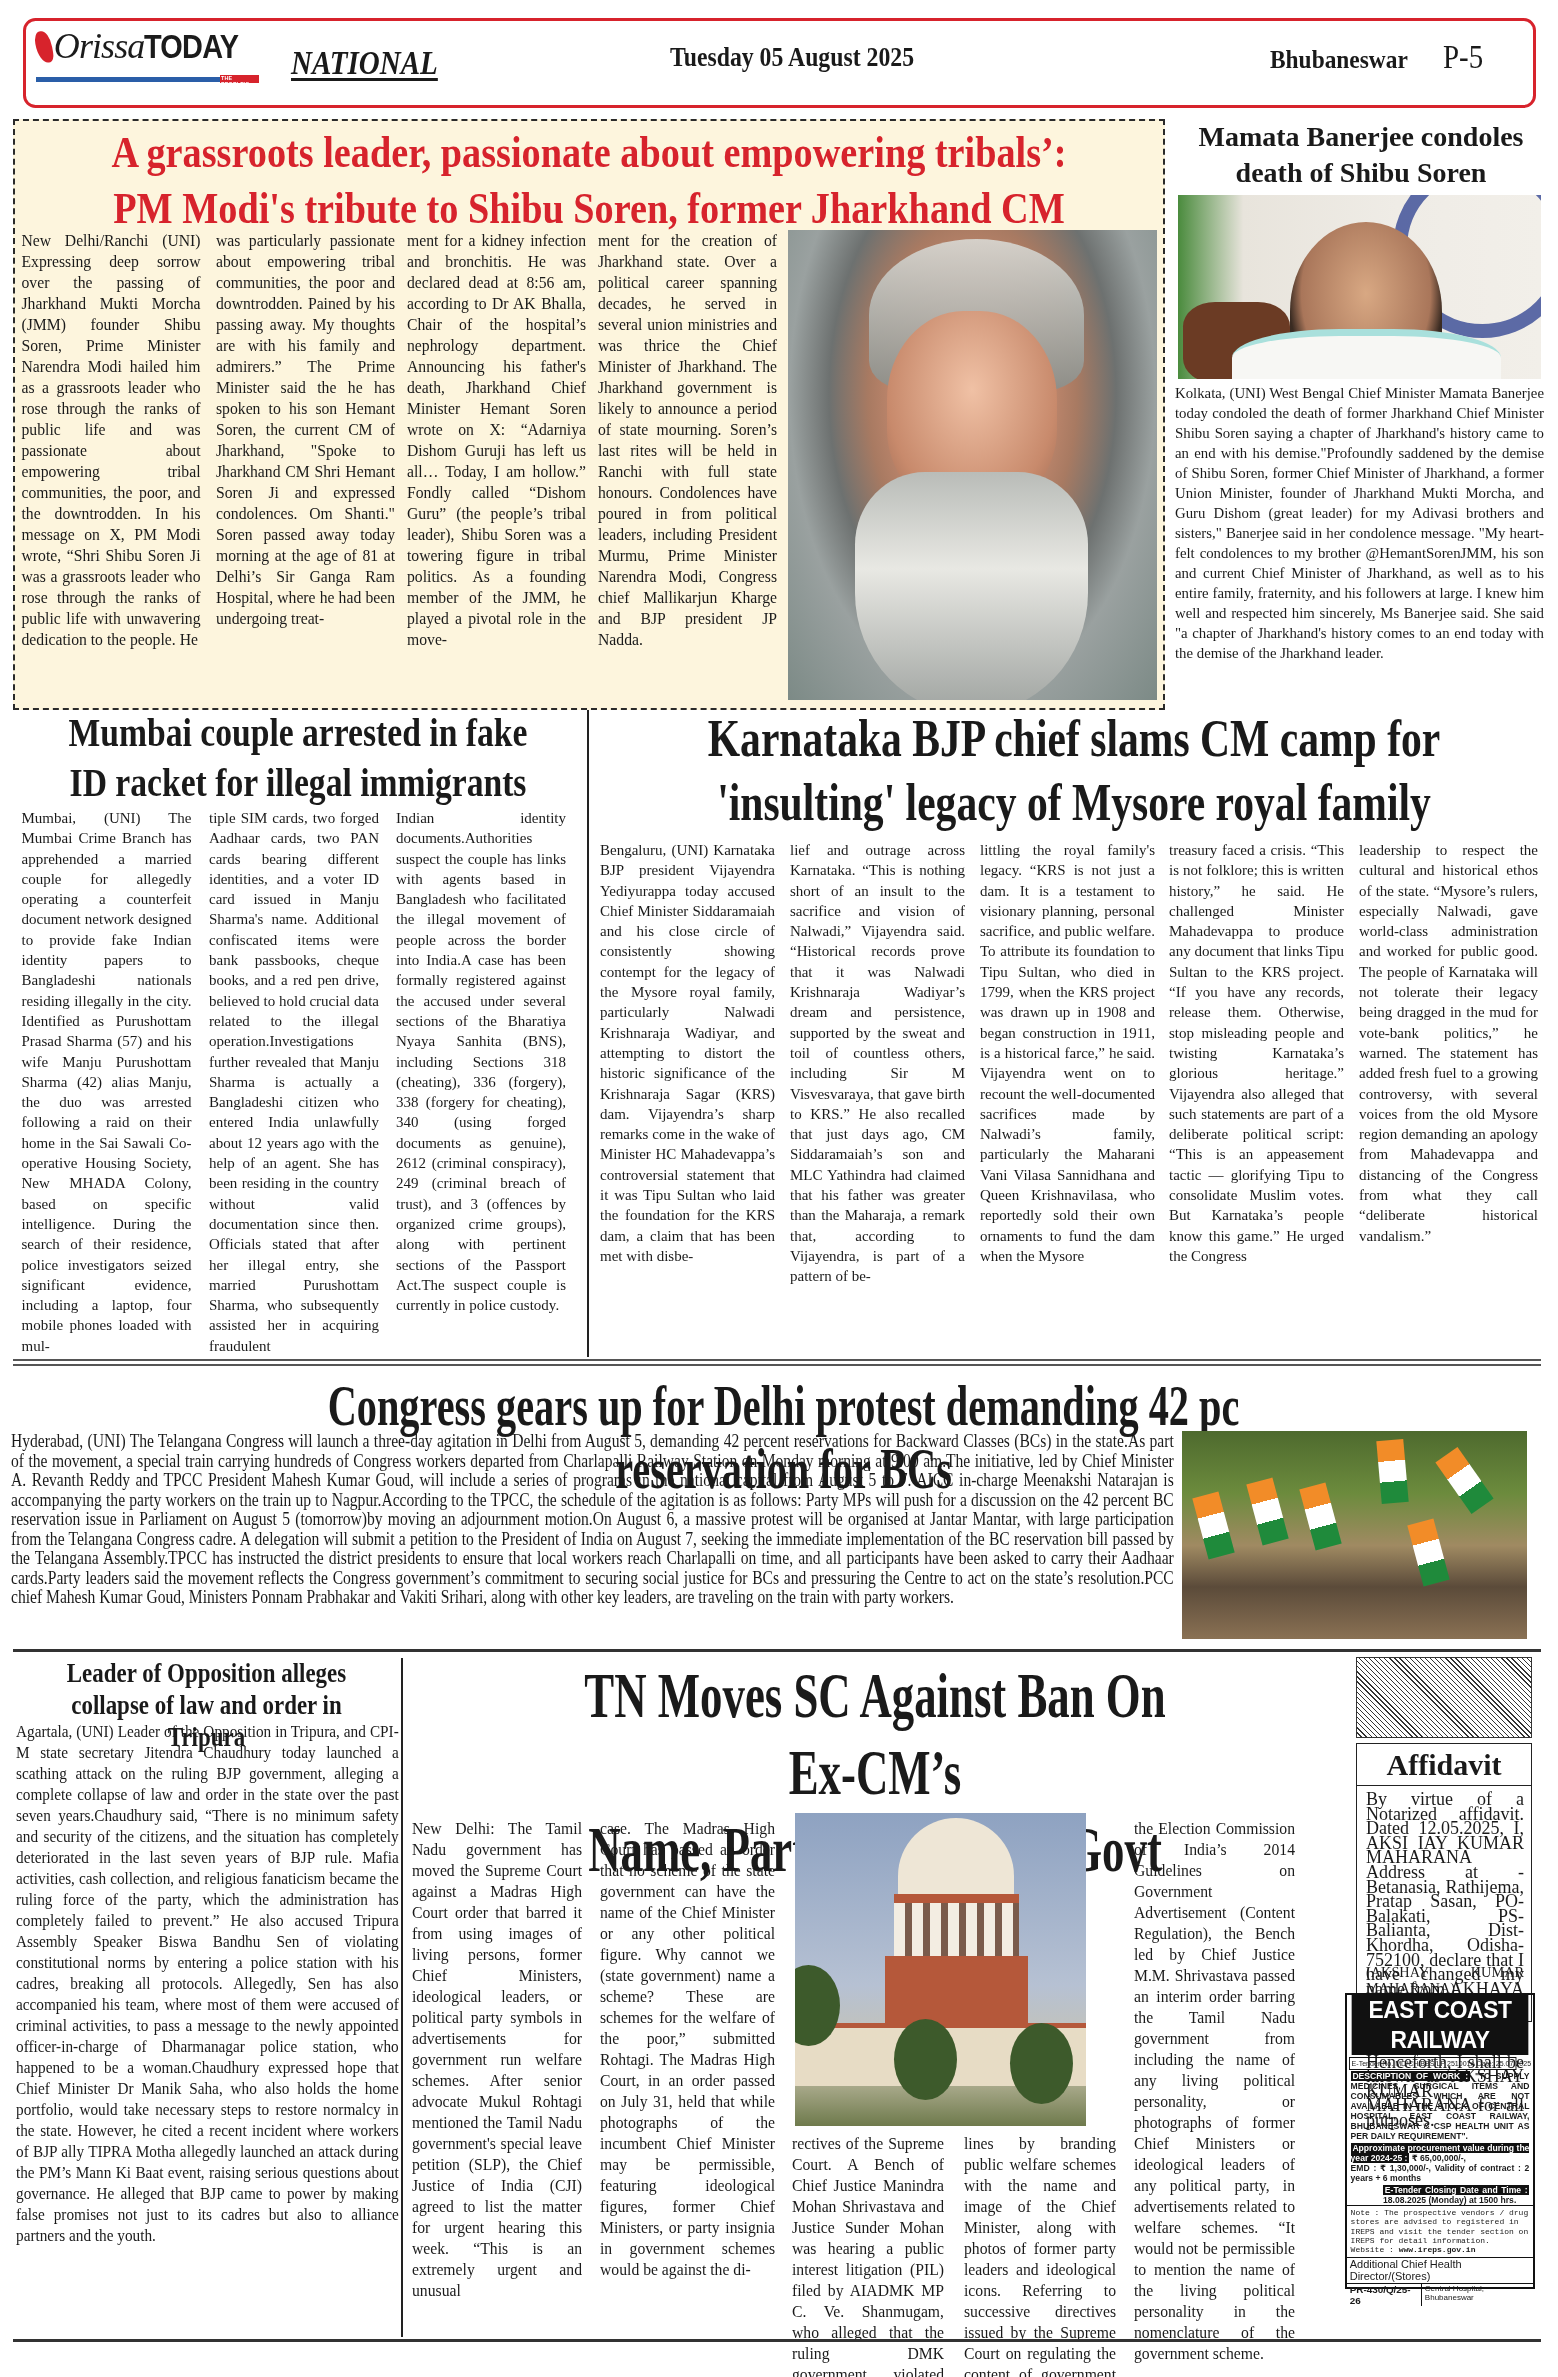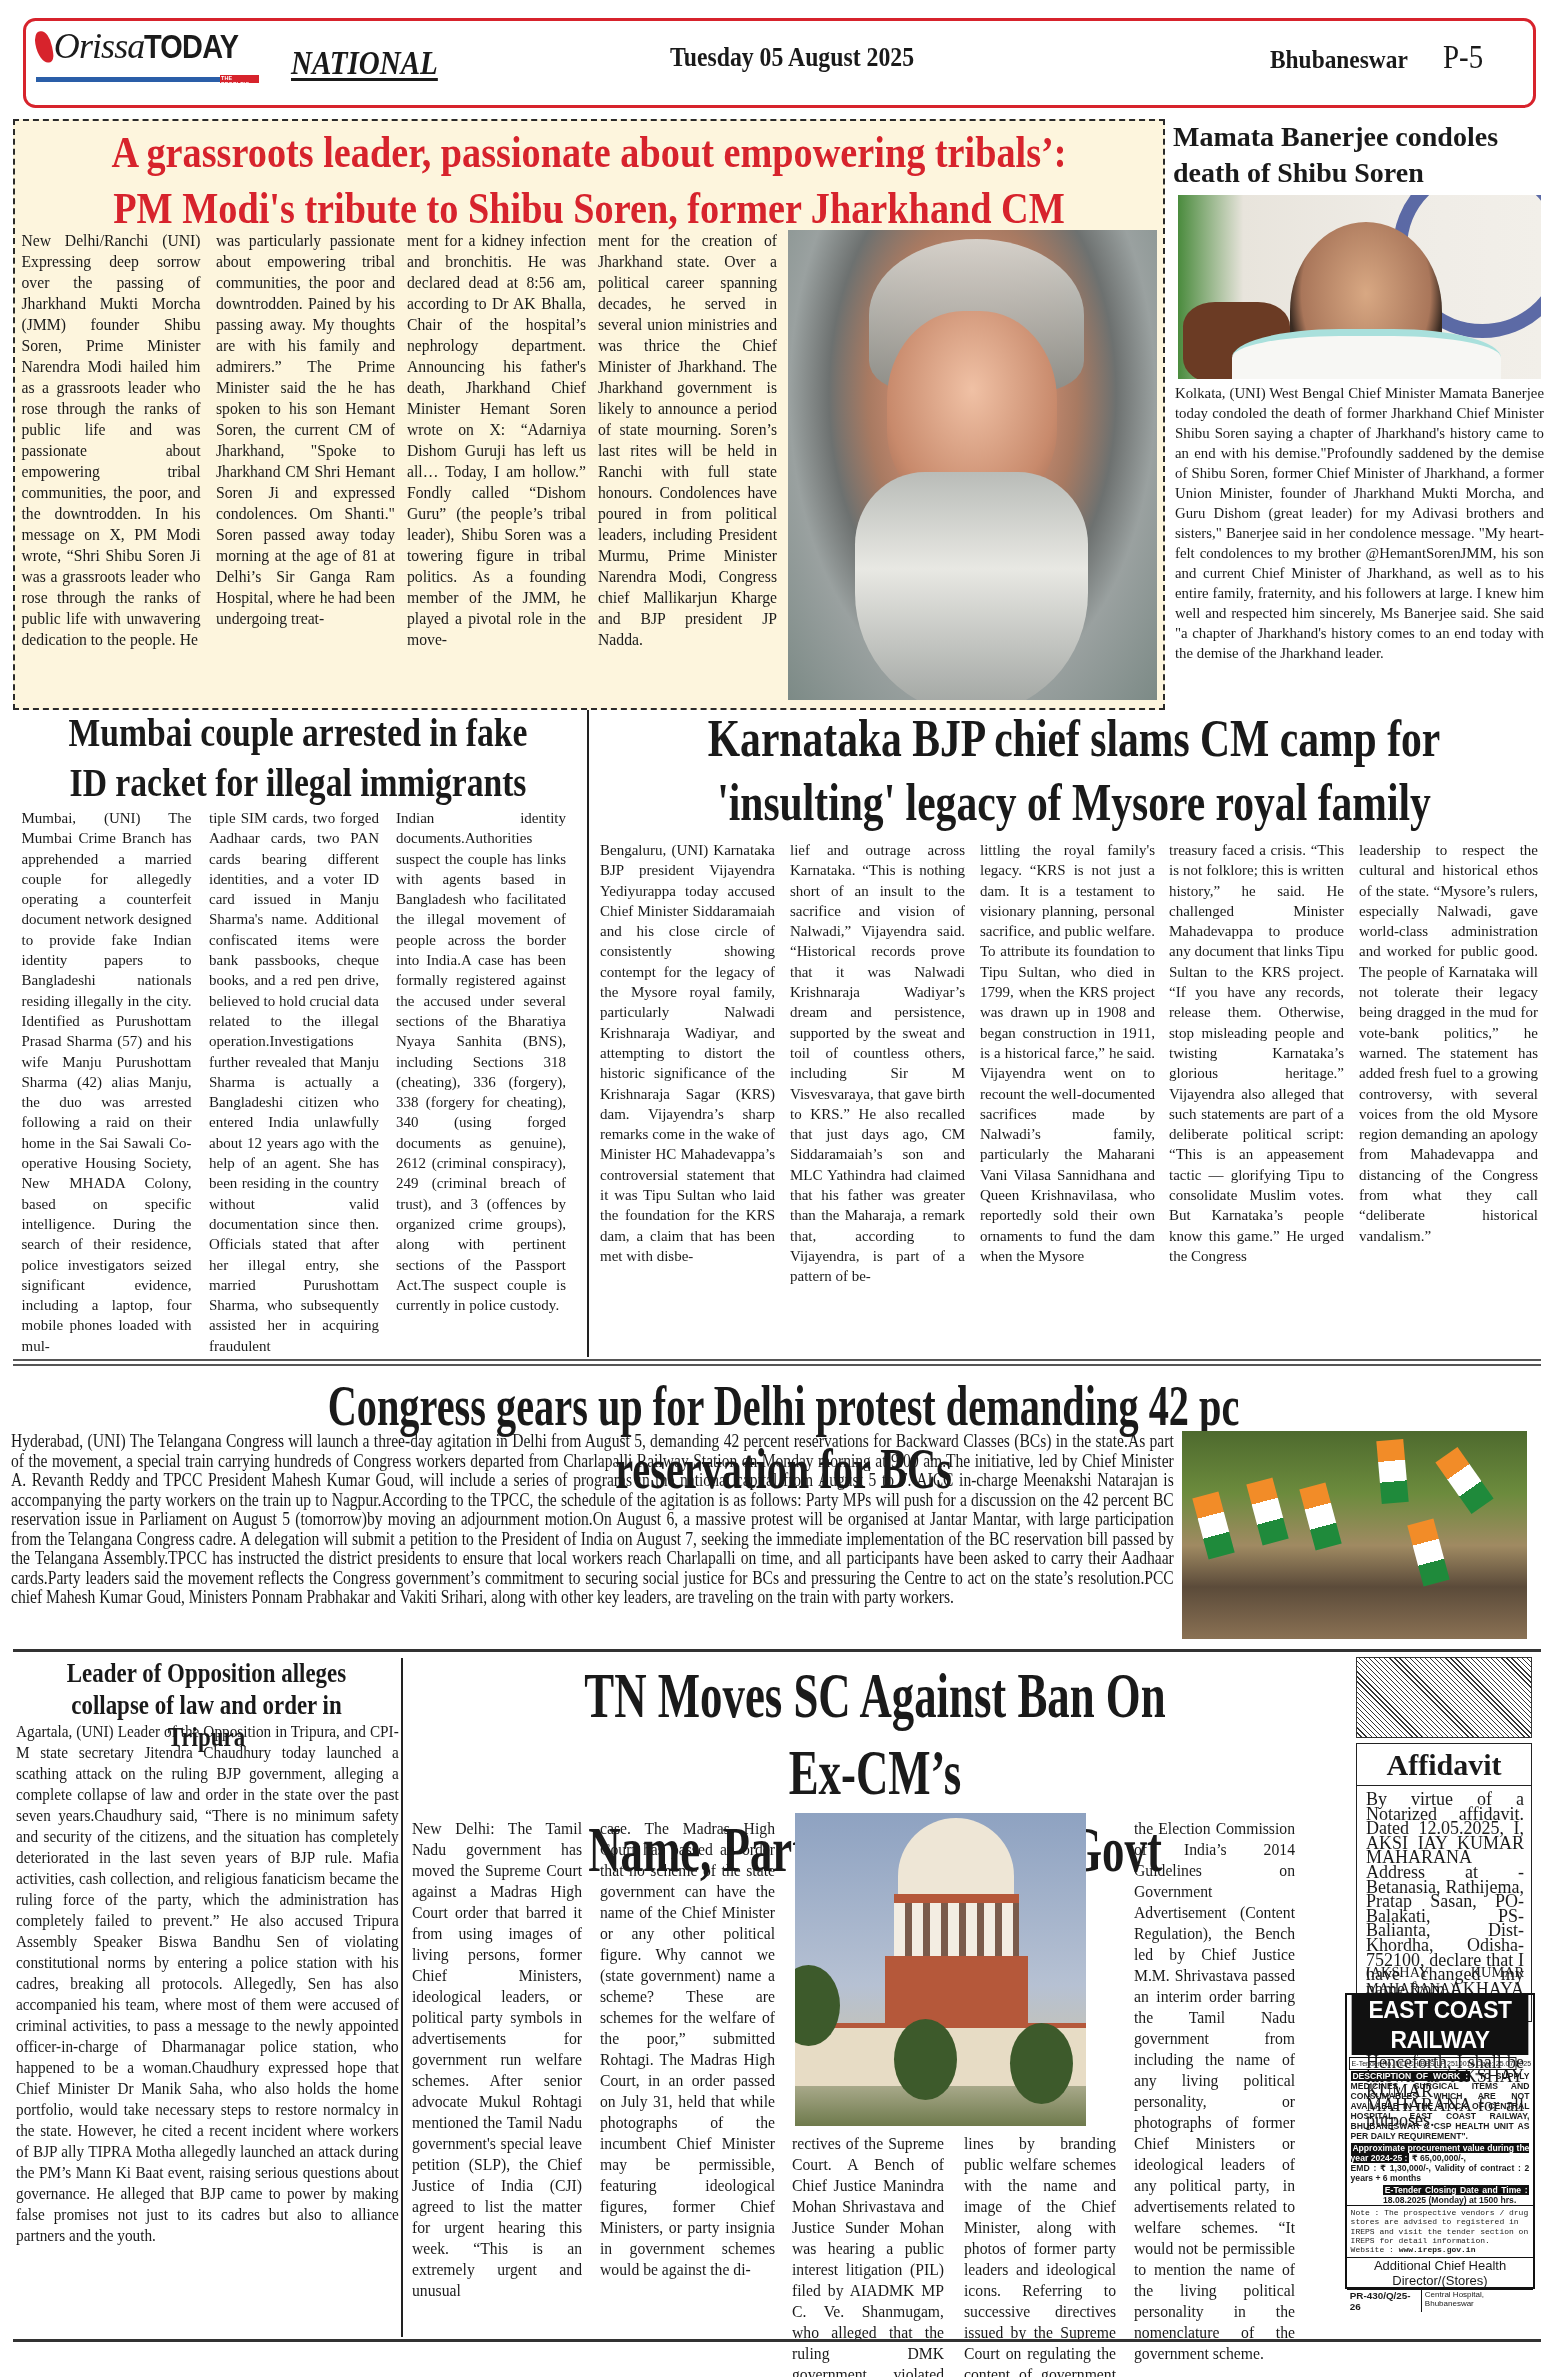--- a/index.html
+++ b/index.html
@@ -23,21 +23,21 @@
   
   .lead-box { left: 12.5px; top: 119px; width: 1152px; height: 591px; background: #fdf5dd; border: 2.7px dashed #2a2a2a; }
   .lead-hl { left: 18px; top: 124px; width: 1142px; text-align: center; font-size: 45px; line-height: 56px; color: #d7232c; font-weight: bold; transform: scaleX(0.85); transform-origin: center; }
   .col { font-size: 15.7px; line-height: 21px; text-align: justify; hyphens: auto; }
   .lead-photo { left: 788px; top: 230px; width: 369px; height: 470px; background: radial-gradient(ellipse at 50% 35%, #e9b89c 0%, #c98c71 25%, #a87a62 40%, #6d7170 55%, #9aa1a0 70%, #7c8a86 100%); overflow: hidden; }
   .lead-photo .hair { position:absolute; left: 81px; top: 9px; width: 215px; height: 152px; border-radius: 50% 50% 20% 20%; background: linear-gradient(180deg, #d9d9d4, #8a8f8b); opacity: .9; }
   .lead-photo .face { position:absolute; left: 99px; top: 81px; width: 170px; height: 197px; border-radius: 45% 45% 40% 40%; background: radial-gradient(ellipse at 50% 40%, #f0c1a5, #c88a6c 70%, #9c6a53); }
   .lead-photo .beard { position:absolute; left: 67px; top: 242px; width: 233px; height: 242px; border-radius: 30% 30% 50% 50%; background: linear-gradient(180deg, #b9bcb8, #e8e8e3 40%, #9fa3a0); }
 
   
-  .mamata-hl { left: 1173px; top: 119px; width: 376px; font-size: 28px; line-height: 36px; font-weight: bold; }
+  .mamata-hl { left: 1173px; top: 119px; width: 376px; text-align: center; font-size: 28px; line-height: 36px; font-weight: bold; }
   .mamata-photo { left: 1178px; top: 195px; width: 363px; height: 184px; background: linear-gradient(90deg, #4a8b3d 0%, #e8e4dc 18%, #efece6 60%, #f2efe9 100%); overflow: hidden; }
   .mamata-photo .chakra { position:absolute; left: 215px; top: -36px; width: 179px; height: 179px; border-radius: 50%; border: 14.3px solid #2a3d8f; opacity: .75; }
   .mamata-photo .person { position:absolute; left: 112px; top: 27px; width: 152px; height: 179px; border-radius: 50% 50% 20% 20%; background: radial-gradient(ellipse at 50% 40%, #d8a883, #a9765a 60%, #3a2b22 72%, #222 100%); }
   .mamata-photo .saree { position:absolute; left: 54px; top: 134px; width: 269px; height: 72px; border-radius: 40% 40% 0 0; background: #f7f7f4; border-top: 7.2px solid #a9e0dc; }
   .mamata-photo .chair { position:absolute; left: 4.5px; top: 107px; width: 107px; height: 81px; border-radius: 30%; background: #6b3b24; }
   .mamata-text { left: 1175px; top: 383px; width: 369px; font-size: 14.8px; line-height: 20px; }
 
   
   .mumbai-hl { left: 16px; top: 707px; width: 564px; text-align: center; font-size: 41px; line-height: 50px; font-weight: bold; transform: scaleX(0.82); transform-origin: center; }
   .vline { background: #222; width: 1.8px; }
@@ -73,21 +73,21 @@
   .affidavit-title { position:absolute; left:0; top:0; width: 100%; height: 42px; border-bottom: 1.8px solid #222; text-align:center; font-size: 30px; font-weight: bold; line-height: 41px; }
   .affidavit-body { position:absolute; left: 9px; top: 48px; width: 158px; font-size: 18px; line-height: 14.6px; text-align: justify; }
   .affidavit-sign { position:absolute; left: 9px; top: 220px; width: 158px; font-size: 14.3px; line-height: 16px; text-align: justify; }
 
   .ecr { left: 1345px; top: 1993px; width: 190px; height: 296px; border: 2.7px solid #111; border-left-width: 2.7px; font-family: "Liberation Sans", "DejaVu Sans", sans-serif; }
   .ecr-title { background: #111; color: #fff; text-align: center; font-size: 24px; font-weight: bold; line-height: 30px; letter-spacing: -0.4px; transform: scaleX(0.95); }
   .ecr-tender { font-size: 7.7px; border: 0.9px solid #111; margin: 1.8px; padding: 0.9px 1.8px; transform: scaleX(0.92); transform-origin: left; white-space: nowrap; }
   .ecr-desc { font-size: 8.6px; line-height: 10px; font-weight: bold; padding: 0 3.6px; text-align: justify; }
   .inv { background: #111; color: #fff; padding: 0 1.8px; }
   .ecr-note { font-size: 8px; line-height: 9.4px; padding: 1.8px 3.6px; border-top: 0.9px solid #111; font-family: Liberation Mono, monospace; }
-  .ecr-footer { font-size: 13px; border-top: 0.9px solid #111; padding: 0.9px 2.7px; text-align: center; }
+  .ecr-footer { font-size: 11px; border-top: 0.9px solid #111; padding: 0.9px 2.7px; text-align: left; }
   .ecr-pr { display:flex; border-top: 0.9px solid #111; font-size: 8px; }
 </style>
 </head>
 <body>
 
 <div class="abs masthead"></div>
 <div class="abs logo">
   <span class="logo-map"></span><span class="logo-orissa">Orissa</span><span class="logo-today">TODAY</span>
   <div class="logo-bar"></div>
   <div class="logo-bar-red"></div>

